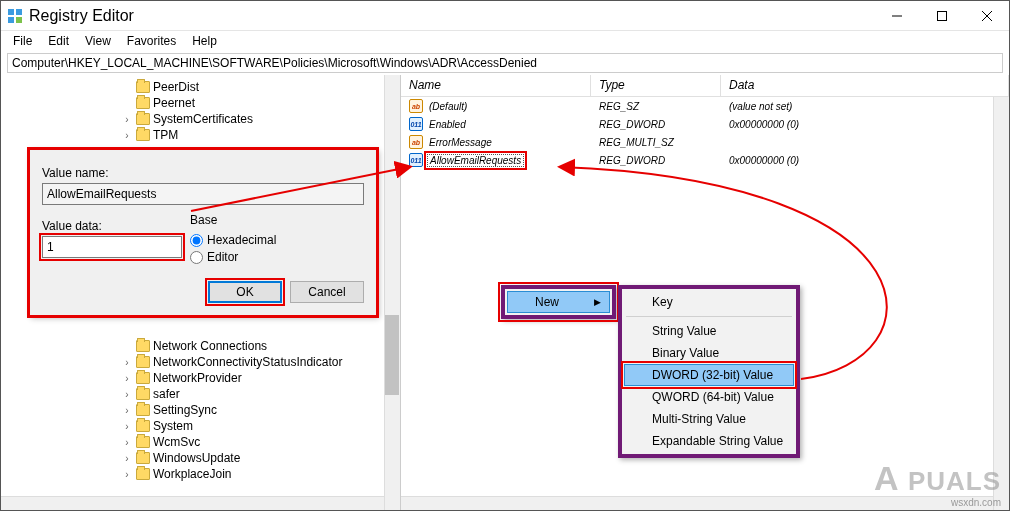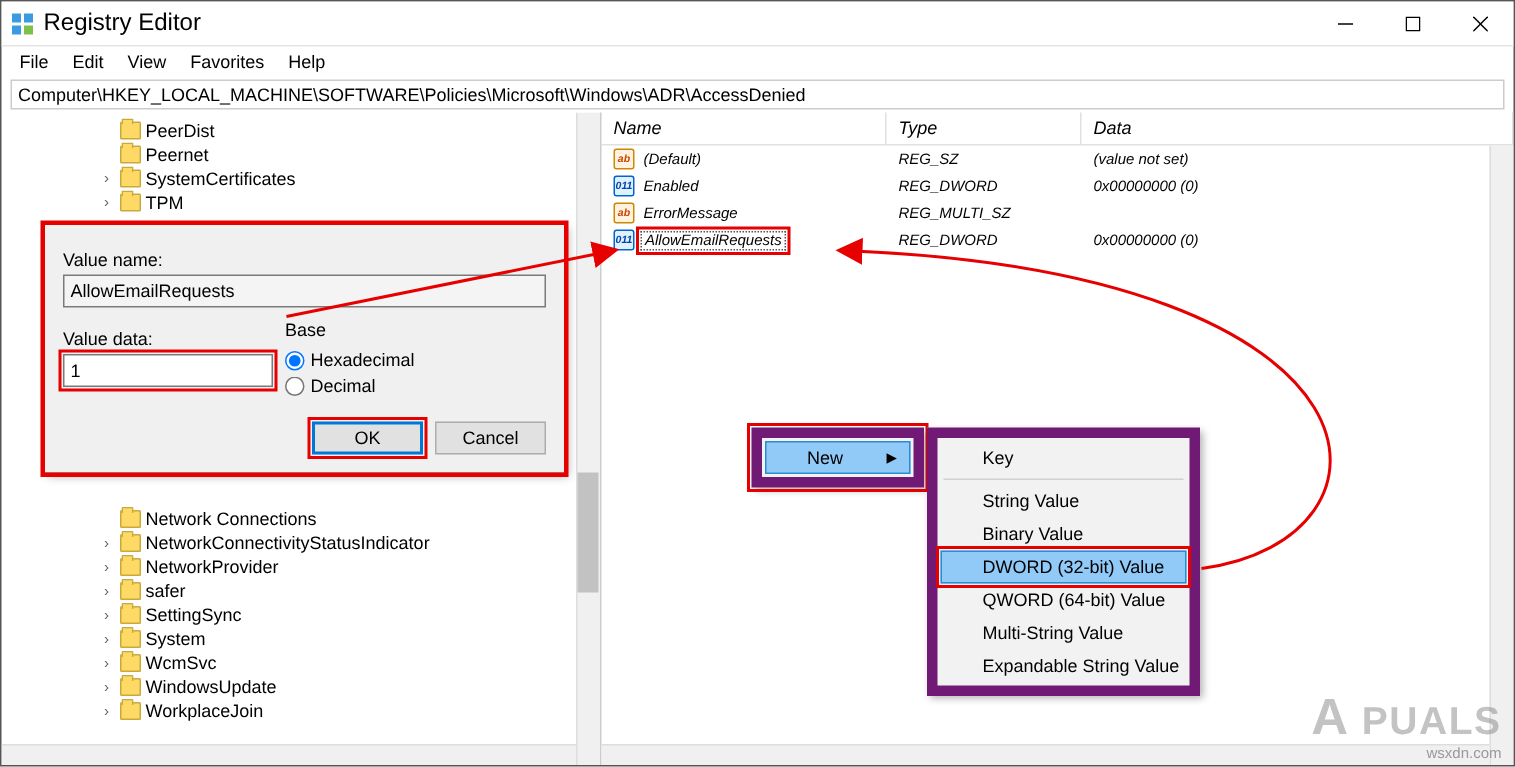--- a/index.html
+++ b/index.html
@@ -18,21 +18,21 @@
     
     
     .addressbar { height: 20px; border: 1px solid #ccc; margin: 2px 6px; padding: 1px 4px; background: #fff; font-size: 12px; display: flex; align-items: center; }
     
     
     .content { display: flex; height: calc(100% - 72px); }
     .tree-panel { width: 400px; border-right: 1px solid #ccc; overflow: hidden; position: relative; padding-top: 4px; }
     .list-panel { flex: 1; position: relative; font-style: italic; }
     
     
-    .tree { padding-left: 64px; }
+    .tree { padding-left: 120px; }
     .tree-row { display: flex; align-items: center; height: 16px; white-space: nowrap; }
     .tree-exp { width: 12px; text-align: center; color: #666; font-size: 10px; cursor: pointer; }
     .folder-icon { width: 14px; height: 12px; background: #ffd965; border: 1px solid #caa93c; border-radius: 1px; margin: 0 3px; position: relative; }
     .folder-icon::before { content:''; position:absolute; top:-3px; left:0; width:6px; height:3px; background:#ffd965; border:1px solid #caa93c; border-bottom:none; border-radius:1px 1px 0 0;}
     .tree-label { font-size: 12px; }
     
     
     .list-header { display: flex; height: 22px; border-bottom: 1px solid #e0e0e0; }
     .list-col { padding: 3px 8px; border-right: 1px solid #e0e0e0; font-size: 12px; }
     .col-name { width: 190px; }
@@ -60,21 +60,21 @@
     .dialog-col-right { }
     .group-label { font-size: 12px; margin-bottom: 6px; }
     .radio-row { display: flex; align-items: center; gap: 4px; margin: 3px 0; font-size:12px;}
     .radio-row input { margin:0;}
     .dialog-buttons { display: flex; justify-content: flex-end; gap: 8px; margin-top: 14px; }
     .btn { width: 74px; height: 22px; border: 1px solid #adadad; background: #e1e1e1; cursor: pointer; font-size:12px;}
     .btn.primary { border: 2px solid #0078d7; }
     .red-box { outline: 2.5px solid #e60000; outline-offset: 1px;}
     
     
-    .context-menu { position: absolute; background: #f2f2f2; border: 7px solid #701a75; box-shadow: 2px 2px 5px rgba(0,0,0,.3); z-index: 15; padding:2px;}
+    .context-menu { position: absolute; background: #f2f2f2; border: 4px solid #701a75; box-shadow: 2px 2px 5px rgba(0,0,0,.3); z-index: 15; padding:2px;}
     .ctx-item { padding: 4px 26px 4px 28px; font-size: 12px; position:relative; white-space:nowrap;}
     .ctx-item.hl { background: #91c9f7; border:1px solid #2a8dd4; padding:3px 25px 3px 27px;}
     .ctx-arrow { position:absolute; right:8px; top:50%; transform:translateY(-50%); font-size:9px;}
     .ctx-sep { height:1px; background:#d0d0d0; margin:3px 2px;}
     
     
     .annotation-svg { position:absolute; top:0; left:0; width:100%; height:100%; pointer-events:none; z-index:30;}
     
     
     .watermark { position:absolute; right:8px; bottom:12px; font-size:26px; font-weight:bold; color:#888; opacity:.5; letter-spacing:1px;}
@@ -263,21 +263,21 @@
         <input class="text-input red-box" value="1" style="">
       </div>
       <div class="dialog-col-right">
         <div class="group-label">Base</div>
         <label class="radio-row">
             <input type="radio" name="base" checked="" style="">
             <span>Hexadecimal</span>
           </label>
         <label class="radio-row">
             <input type="radio" name="base" style="">
-            <span>Decimal</span>
+            <span>Editor</span>
           </label>
       </div>
     </div>
     <div class="dialog-buttons">
       <button class="btn primary red-box">OK</button>
       <button class="btn">Cancel</button>
     </div>
   </div>
 </div>
 

